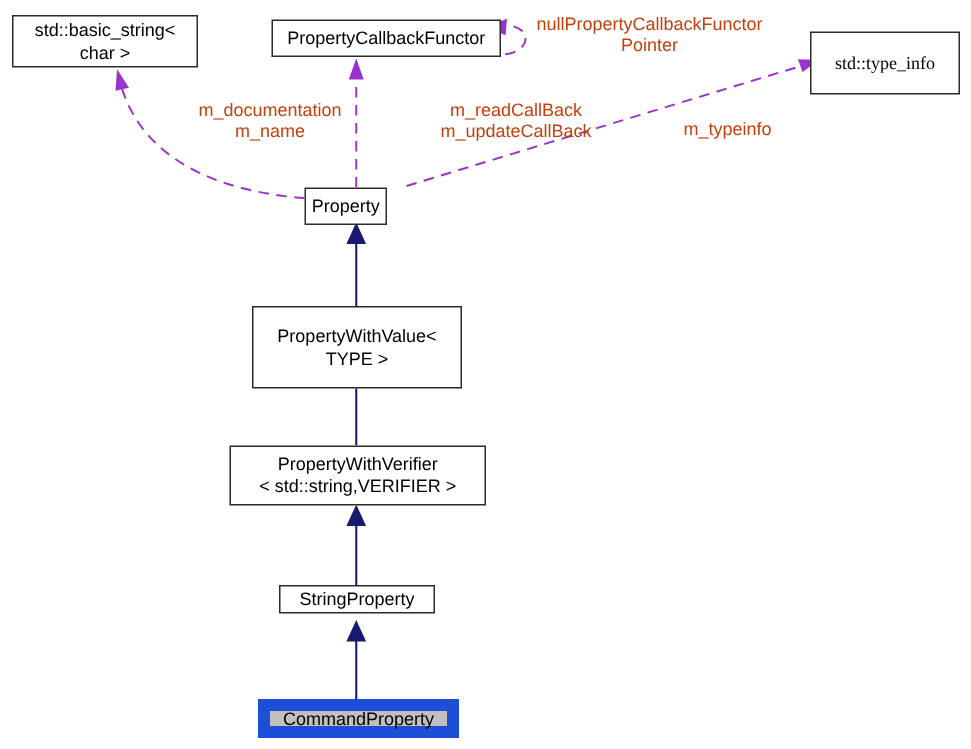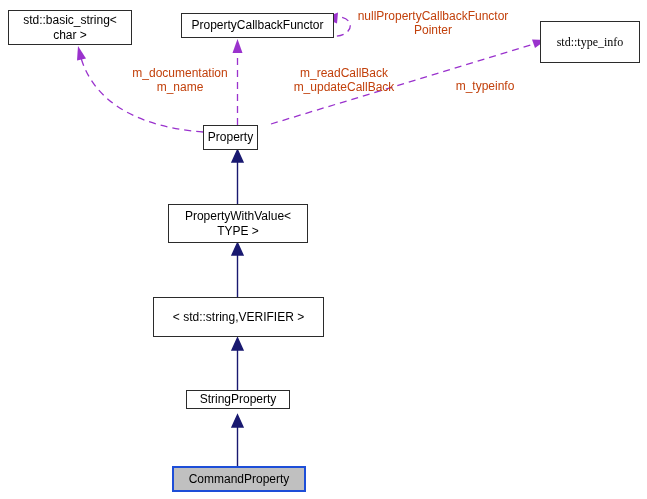--- a/index.html
+++ b/index.html
@@ -32,38 +32,38 @@
     justify-content: center;
     font-size: 12px;
     line-height: 15px;
     color: #000000;
     text-align: center;
     white-space: nowrap;
     cursor: pointer;
   }
   .node.highlight {
     background: #c0c0c0;
-    border: 2px solid #1d4ed8;
+    border: 8px solid #1d4ed8;
     cursor: default;
   }
   .edge-label {
     position: absolute;
     font-size: 12px;
     line-height: 14px;
     color: #c2410c;
     text-align: center;
     white-space: nowrap;
     pointer-events: none;
   }
   
   #n-basic-string   { left: 8px;   top: 10px;  width: 124px; height: 35px; }
   #n-callback       { left: 153px; top: 13px;  width: 153px; height: 25px; margin-left: 28px; }
   #n-typeinfo       { left: 540px; top: 21px;  width: 100px; height: 42px; font-family: Liberation Serif, serif; }
   #n-property       { left: 203px; top: 125px; width: 55px;  height: 25px; }
-  #n-pwvalue        { left: 168px; top: 204px; width: 140px; height: 39px; }
+  #n-pwvalue        { left: 168px; top: 204px; width: 140px; height: 55px; }
   #n-pwverifier     { left: 153px; top: 297px; width: 171px; height: 40px; }
   #n-stringprop     { left: 186px; top: 390px; width: 104px; height: 19px; }
   #n-commandprop    { left: 172px; top: 466px; width: 134px; height: 26px; }
   
   #l-doc      { left: 120px; top: 66px; width: 120px; }
   #l-callback { left: 238px; top: 66px; width: 116px; margin-left: 48px; }
   #l-typeinfo { left: 448px; top: 79px; width: 74px;  }
   #l-nullptr  { left: 345px; top: 9px;  width: 176px; }
 </style>
 </head>
@@ -122,20 +122,21 @@
   <div class="node" id="n-property">
     <span>Property</span>
   </div>
 
   <div class="node" id="n-pwvalue">
     <span>PropertyWithValue&lt;</span>
     <span>TYPE &gt;</span>
   </div>
 
   <div class="node" id="n-pwverifier">
+    <span>PropertyWithVerifier</span>
     <span>&lt; std::string,VERIFIER &gt;</span>
   </div>
 
   <div class="node" id="n-stringprop">
     <span>StringProperty</span>
   </div>
 
   <div class="node highlight" id="n-commandprop">
     <span>CommandProperty</span>
   </div>

